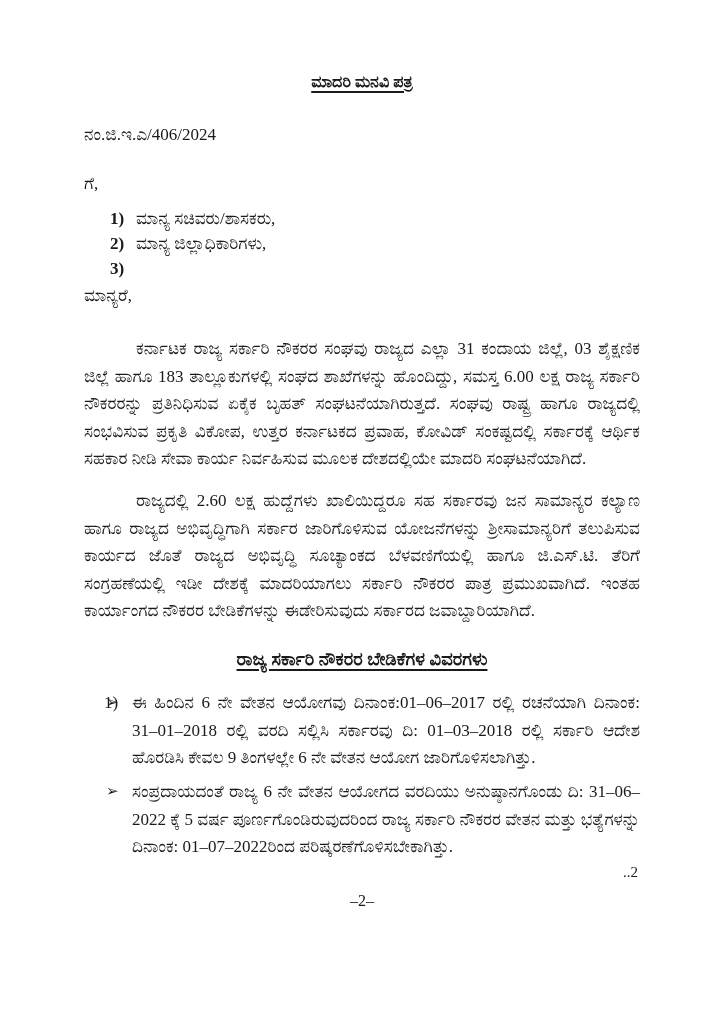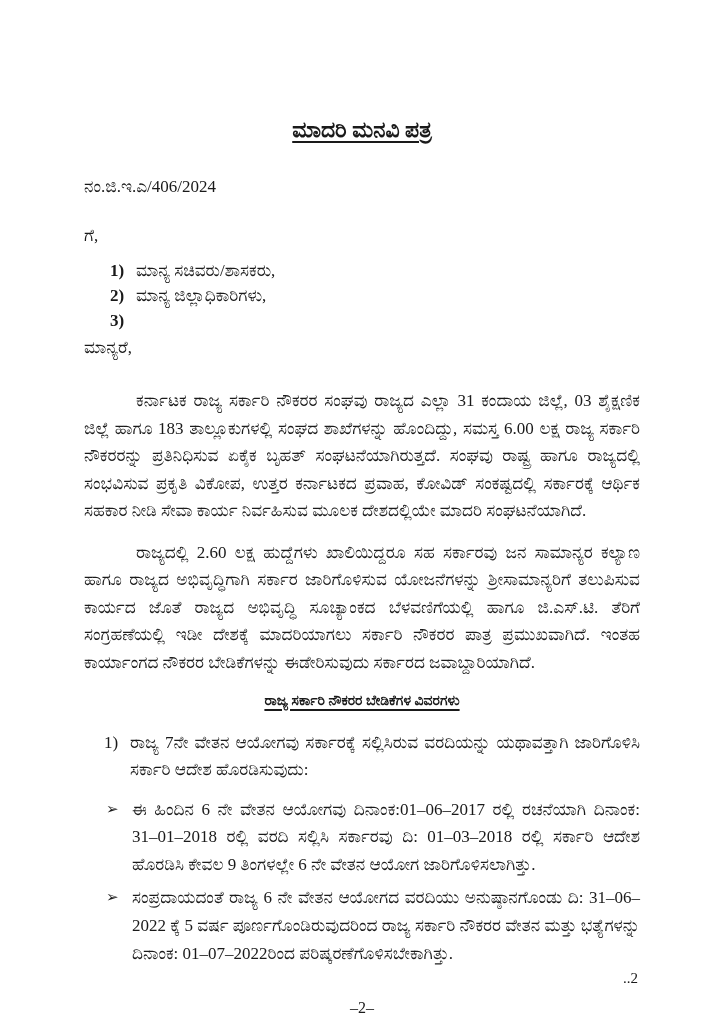--- a/index.html
+++ b/index.html
@@ -16,24 +16,23 @@
     color: #1a1a1a;
     font-family: "Liberation Serif", "DejaVu Serif", serif;
     font-size: 17px;
     line-height: 1.6;
     box-sizing: border-box;
     padding: 72px 84px 0 84px;
     overflow: hidden;
   }
   .title {
     text-align: center;
-    font-size: 22px;
+    font-size: 16px;
     font-weight: bold;
     line-height: 1.3;
-    margin-top: 44px;
   }
   .title span {
     text-decoration: underline;
     text-underline-offset: 4px;
     text-decoration-thickness: 2px;
   }
   .ref-row {
     display: flex;
     justify-content: space-between;
     font-weight: normal;
@@ -62,22 +61,22 @@
     text-align: justify;
     text-indent: 52px;
     line-height: 1.62;
   }
   .body-para + .body-para {
     margin-top: 14px;
   }
   .section-heading {
     text-align: center;
     font-weight: bold;
-    font-size: 14px;
-    margin-top: 14px;
+    font-size: 18px;
+    margin-top: 20px;
   }
   .section-heading span {
     text-decoration: underline;
     text-underline-offset: 4px;
     text-decoration-thickness: 1.5px;
   }
   .demand {
     position: relative;
     margin-top: 16px;
     margin-left: 20px;
@@ -157,21 +156,20 @@
   <div class="body-para">ಕರ್ನಾಟಕ ರಾಜ್ಯ ಸರ್ಕಾರಿ ನೌಕರರ ಸಂಘವು ರಾಜ್ಯದ ಎಲ್ಲಾ 31 ಕಂದಾಯ ಜಿಲ್ಲೆ, 03 ಶೈಕ್ಷಣಿಕ ಜಿಲ್ಲೆ ಹಾಗೂ 183 ತಾಲ್ಲೂಕುಗಳಲ್ಲಿ ಸಂಘದ ಶಾಖೆಗಳನ್ನು ಹೊಂದಿದ್ದು, ಸಮಸ್ತ 6.00 ಲಕ್ಷ ರಾಜ್ಯ ಸರ್ಕಾರಿ ನೌಕರರನ್ನು ಪ್ರತಿನಿಧಿಸುವ ಏಕೈಕ ಬೃಹತ್ ಸಂಘಟನೆಯಾಗಿರುತ್ತದೆ. ಸಂಘವು ರಾಷ್ಟ್ರ ಹಾಗೂ ರಾಜ್ಯದಲ್ಲಿ ಸಂಭವಿಸುವ ಪ್ರಕೃತಿ ವಿಕೋಪ, ಉತ್ತರ ಕರ್ನಾಟಕದ ಪ್ರವಾಹ, ಕೋವಿಡ್ ಸಂಕಷ್ಟದಲ್ಲಿ ಸರ್ಕಾರಕ್ಕೆ ಆರ್ಥಿಕ ಸಹಕಾರ ನೀಡಿ ಸೇವಾ ಕಾರ್ಯ ನಿರ್ವಹಿಸುವ ಮೂಲಕ ದೇಶದಲ್ಲಿಯೇ ಮಾದರಿ ಸಂಘಟನೆಯಾಗಿದೆ.</div>
 
   <div class="body-para">ರಾಜ್ಯದಲ್ಲಿ 2.60 ಲಕ್ಷ ಹುದ್ದೆಗಳು ಖಾಲಿಯಿದ್ದರೂ ಸಹ ಸರ್ಕಾರವು ಜನ ಸಾಮಾನ್ಯರ ಕಲ್ಯಾಣ ಹಾಗೂ ರಾಜ್ಯದ ಅಭಿವೃದ್ಧಿಗಾಗಿ ಸರ್ಕಾರ ಜಾರಿಗೊಳಿಸುವ ಯೋಜನೆಗಳನ್ನು ಶ್ರೀಸಾಮಾನ್ಯರಿಗೆ ತಲುಪಿಸುವ ಕಾರ್ಯದ ಜೊತೆ ರಾಜ್ಯದ ಅಭಿವೃದ್ಧಿ ಸೂಚ್ಯಾಂಕದ ಬೆಳವಣಿಗೆಯಲ್ಲಿ ಹಾಗೂ ಜಿ.ಎಸ್.ಟಿ. ತೆರಿಗೆ ಸಂಗ್ರಹಣೆಯಲ್ಲಿ ಇಡೀ ದೇಶಕ್ಕೆ ಮಾದರಿಯಾಗಲು ಸರ್ಕಾರಿ ನೌಕರರ ಪಾತ್ರ ಪ್ರಮುಖವಾಗಿದೆ. ಇಂತಹ ಕಾರ್ಯಾಂಗದ ನೌಕರರ ಬೇಡಿಕೆಗಳನ್ನು ಈಡೇರಿಸುವುದು ಸರ್ಕಾರದ ಜವಾಬ್ದಾರಿಯಾಗಿದೆ.</div>
 
   <div class="section-heading">
     <span>ರಾಜ್ಯ ಸರ್ಕಾರಿ ನೌಕರರ ಬೇಡಿಕೆಗಳ ವಿವರಗಳು</span>
   </div>
 
   <div class="demand">
     <span class="num">1)</span>
-    <span>ರಾಜ್ಯ 7ನೇ ವೇತನ ಆಯೋಗವು ಸರ್ಕಾರಕ್ಕೆ ಸಲ್ಲಿಸಿರುವ ವರದಿಯನ್ನು ಯಥಾವತ್ತಾಗಿ ಜಾರಿಗೊಳಿಸಿ ಸರ್ಕಾರಿ ಆದೇಶ ಹೊರಡಿಸುವುದು:</span>
   </div>
 
   <div class="bullets">
     <div class="bullet">
       <span class="marker">➢</span>
       <span>ಈ ಹಿಂದಿನ 6 ನೇ ವೇತನ ಆಯೋಗವು ದಿನಾಂಕ:01–06–2017 ರಲ್ಲಿ ರಚನೆಯಾಗಿ ದಿನಾಂಕ: 31–01–2018 ರಲ್ಲಿ ವರದಿ ಸಲ್ಲಿಸಿ ಸರ್ಕಾರವು ದಿ: 01–03–2018 ರಲ್ಲಿ ಸರ್ಕಾರಿ ಆದೇಶ ಹೊರಡಿಸಿ ಕೇವಲ 9 ತಿಂಗಳಲ್ಲೇ 6 ನೇ ವೇತನ ಆಯೋಗ ಜಾರಿಗೊಳಿಸಲಾಗಿತ್ತು.</span>
     </div>
     <div class="bullet">
       <span class="marker">➢</span>
       <span>ಸಂಪ್ರದಾಯದಂತೆ ರಾಜ್ಯ 6 ನೇ ವೇತನ ಆಯೋಗದ ವರದಿಯು ಅನುಷ್ಠಾನಗೊಂಡು ದಿ: 31–06–2022 ಕ್ಕೆ 5 ವರ್ಷ ಪೂರ್ಣಗೊಂಡಿರುವುದರಿಂದ ರಾಜ್ಯ ಸರ್ಕಾರಿ ನೌಕರರ ವೇತನ ಮತ್ತು ಭತ್ಯೆಗಳನ್ನು ದಿನಾಂಕ: 01–07–2022ರಿಂದ ಪರಿಷ್ಕರಣೆಗೊಳಿಸಬೇಕಾಗಿತ್ತು.</span>

